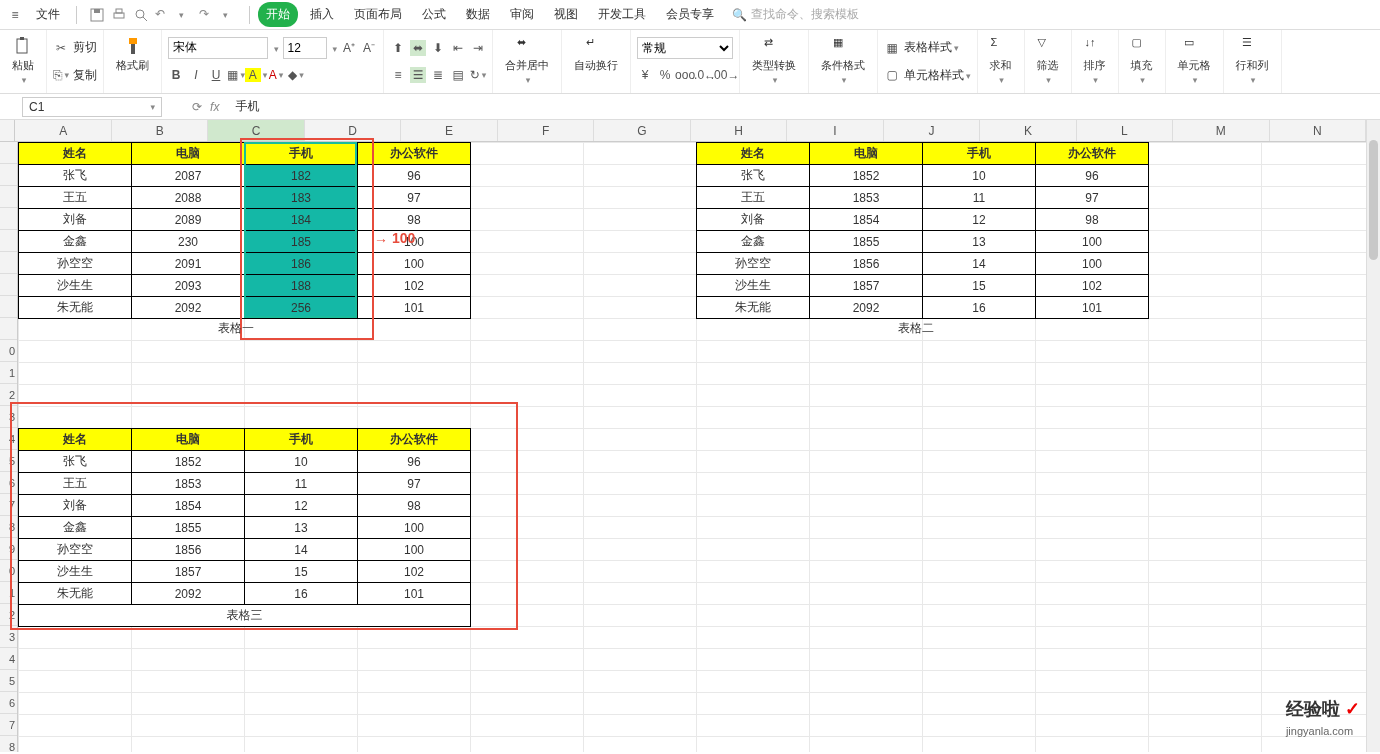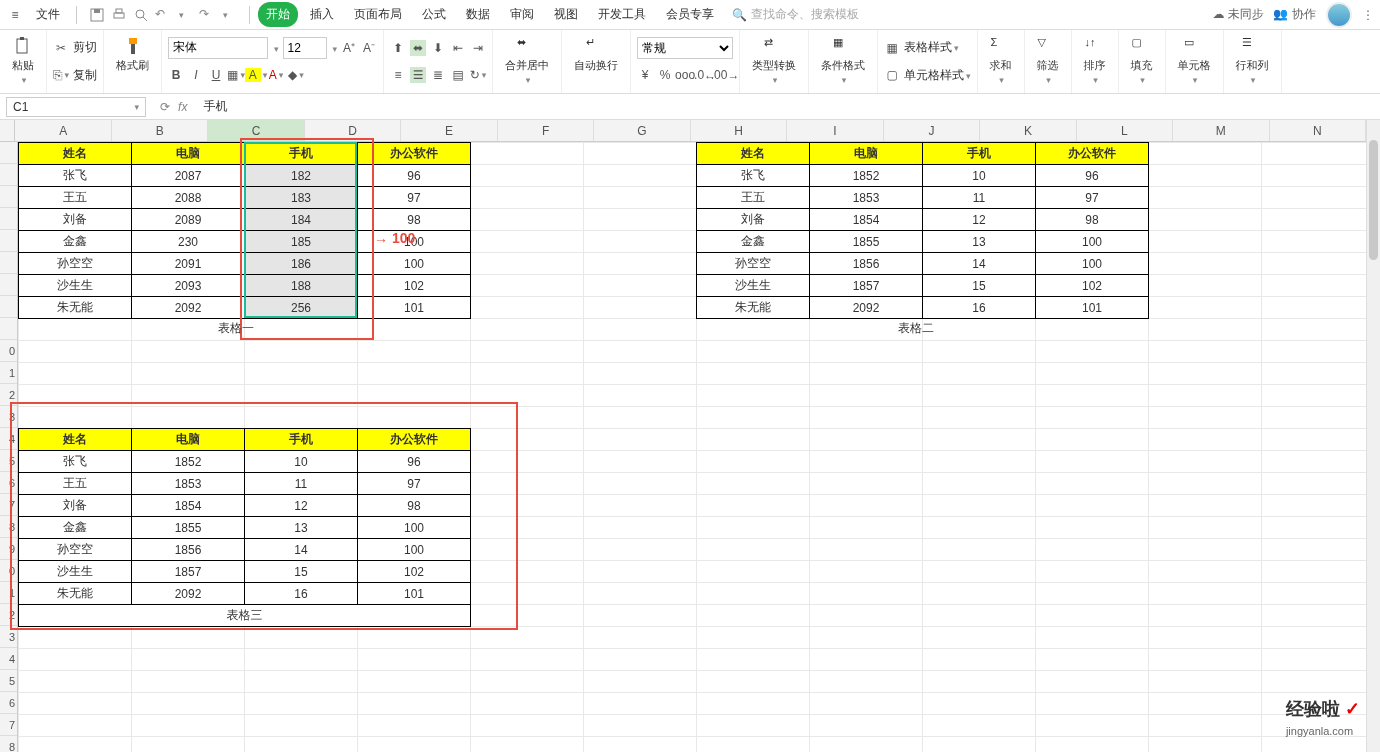--- a/index.html
+++ b/index.html
@@ -20,21 +20,21 @@
   .rrow { display:flex; align-items:center; gap:4px; height:28px; }
   .bigbtn { display:flex; flex-direction:column; align-items:center; justify-content:center; padding:2px 6px; gap:2px; cursor:pointer; font-size:11px; }
   .bigbtn .ico { width:20px; height:20px; }
   .smico { width:16px; height:16px; display:inline-flex; align-items:center; justify-content:center; color:#555; cursor:pointer; }
   .dd::after { content:"▾"; font-size:9px; color:#888; margin-left:2px; }
   select, .combo { border:1px solid #ccc; height:22px; background:#fff; font-size:12px; }
   .font-name { width:100px; padding:0 4px; }
   .font-size { width:44px; padding:0 4px; }
 
   .name-fx { display:flex; align-items:center; height:26px; border-bottom:1px solid #ddd; }
-  .namebox { width:140px; border:1px solid #ccc; margin:2px 6px; height:20px; display:flex; align-items:center; padding:0 6px; justify-content:space-between; }
+  .namebox { width:140px; border:1px solid #ccc; margin:2px 22px; height:20px; display:flex; align-items:center; padding:0 6px; justify-content:space-between; }
   .namebox::after { content:"▾"; color:#888; font-size:9px; }
   .fx-icons { display:flex; gap:8px; padding:0 8px; color:#888; }
   .fx-input { flex:1; padding:0 8px; }
 
   .grid-wrap { position:relative; height:632px; overflow:hidden; }
   .colheads { display:flex; position:absolute; top:0; left:0; right:14px; height:22px; background:#f3f3f3; border-bottom:1px solid #ccc; }
   .rowheads { position:absolute; top:22px; left:0; width:18px; bottom:0; background:#f3f3f3; border-right:1px solid #ccc; }
   .corner { position:absolute; top:0; left:0; width:18px; height:22px; background:#f3f3f3; border-right:1px solid #ccc; border-bottom:1px solid #ccc; }
   .ch { border-right:1px solid #ddd; text-align:center; line-height:22px; color:#555; }
   .ch:nth-child(1){width:18px;border-right:1px solid #ccc;}
@@ -44,21 +44,21 @@
   .rh.trunc { text-align:right; padding-right:2px; }
 
   .cells { position:absolute; top:22px; left:18px; right:14px; bottom:0; }
   .gridlines { position:absolute; inset:0; background-image:
     linear-gradient(to right,#e8e8e8 1px,transparent 1px),
     linear-gradient(to bottom,#e8e8e8 1px,transparent 1px);
     background-size:113px 22px; }
   .tbl { position:absolute; border-collapse:collapse; }
   .tbl td, .tbl th { border:1px solid #000; width:113px; height:22px; text-align:center; font-size:12px; background:#fff; font-weight:normal; padding:0; }
   .tbl th { background:#ffff00; font-weight:bold; }
-  .tbl .selcol { background:#e5e5e5; }
+  .tbl .selcol { background:#14b8a6; }
   .tbl-label { position:absolute; font-size:12px; }
   .hl-green { position:absolute; border:2px solid #1abc9c; pointer-events:none; }
   .hl-red { position:absolute; border:2px solid #e74c3c; pointer-events:none; }
   .arrow { position:absolute; color:#e74c3c; font-size:14px; font-weight:bold; }
   .vscroll { position:absolute; top:0; right:0; width:14px; bottom:0; background:#f0f0f0; border-left:1px solid #ddd; }
   .vthumb { position:absolute; top:20px; left:2px; right:2px; height:120px; background:#c8c8c8; border-radius:6px; }
   .watermark { position:absolute; right:20px; bottom:12px; font-size:18px; font-weight:bold; color:#333; line-height:1.1; }
   .watermark .chk { color:#e00; }
   .watermark .sub { font-size:11px; font-weight:normal; color:#666; }
   svg { width:100%; height:100%; }
@@ -95,26 +95,20 @@
   <span class="menu-item">公式</span>
   <span class="menu-item">数据</span>
   <span class="menu-item">审阅</span>
   <span class="menu-item">视图</span>
   <span class="menu-item">开发工具</span>
   <span class="menu-item">会员专享</span>
   <div class="search-box">
     <span>🔍</span>
     <span>查找命令、搜索模板</span>
   </div>
-  <div class="menubar-right">
-    <span>☁ <span>未同步</span></span>
-    <span>👥 <span>协作</span></span>
-    <span class="avatar"></span>
-    <span>⋮</span>
-  </div>
 </div>
 
 <div class="ribbon">
   <div class="rgroup">
     <div class="bigbtn dd">
       <span class="ico"><svg viewBox="0 0 20 20">
             <rect x="4" y="3" width="10" height="14" fill="none" stroke="#555"></rect>
             <rect x="7" y="1" width="4" height="3" fill="#555"></rect>
           </svg></span>
       <span>粘贴</span>

